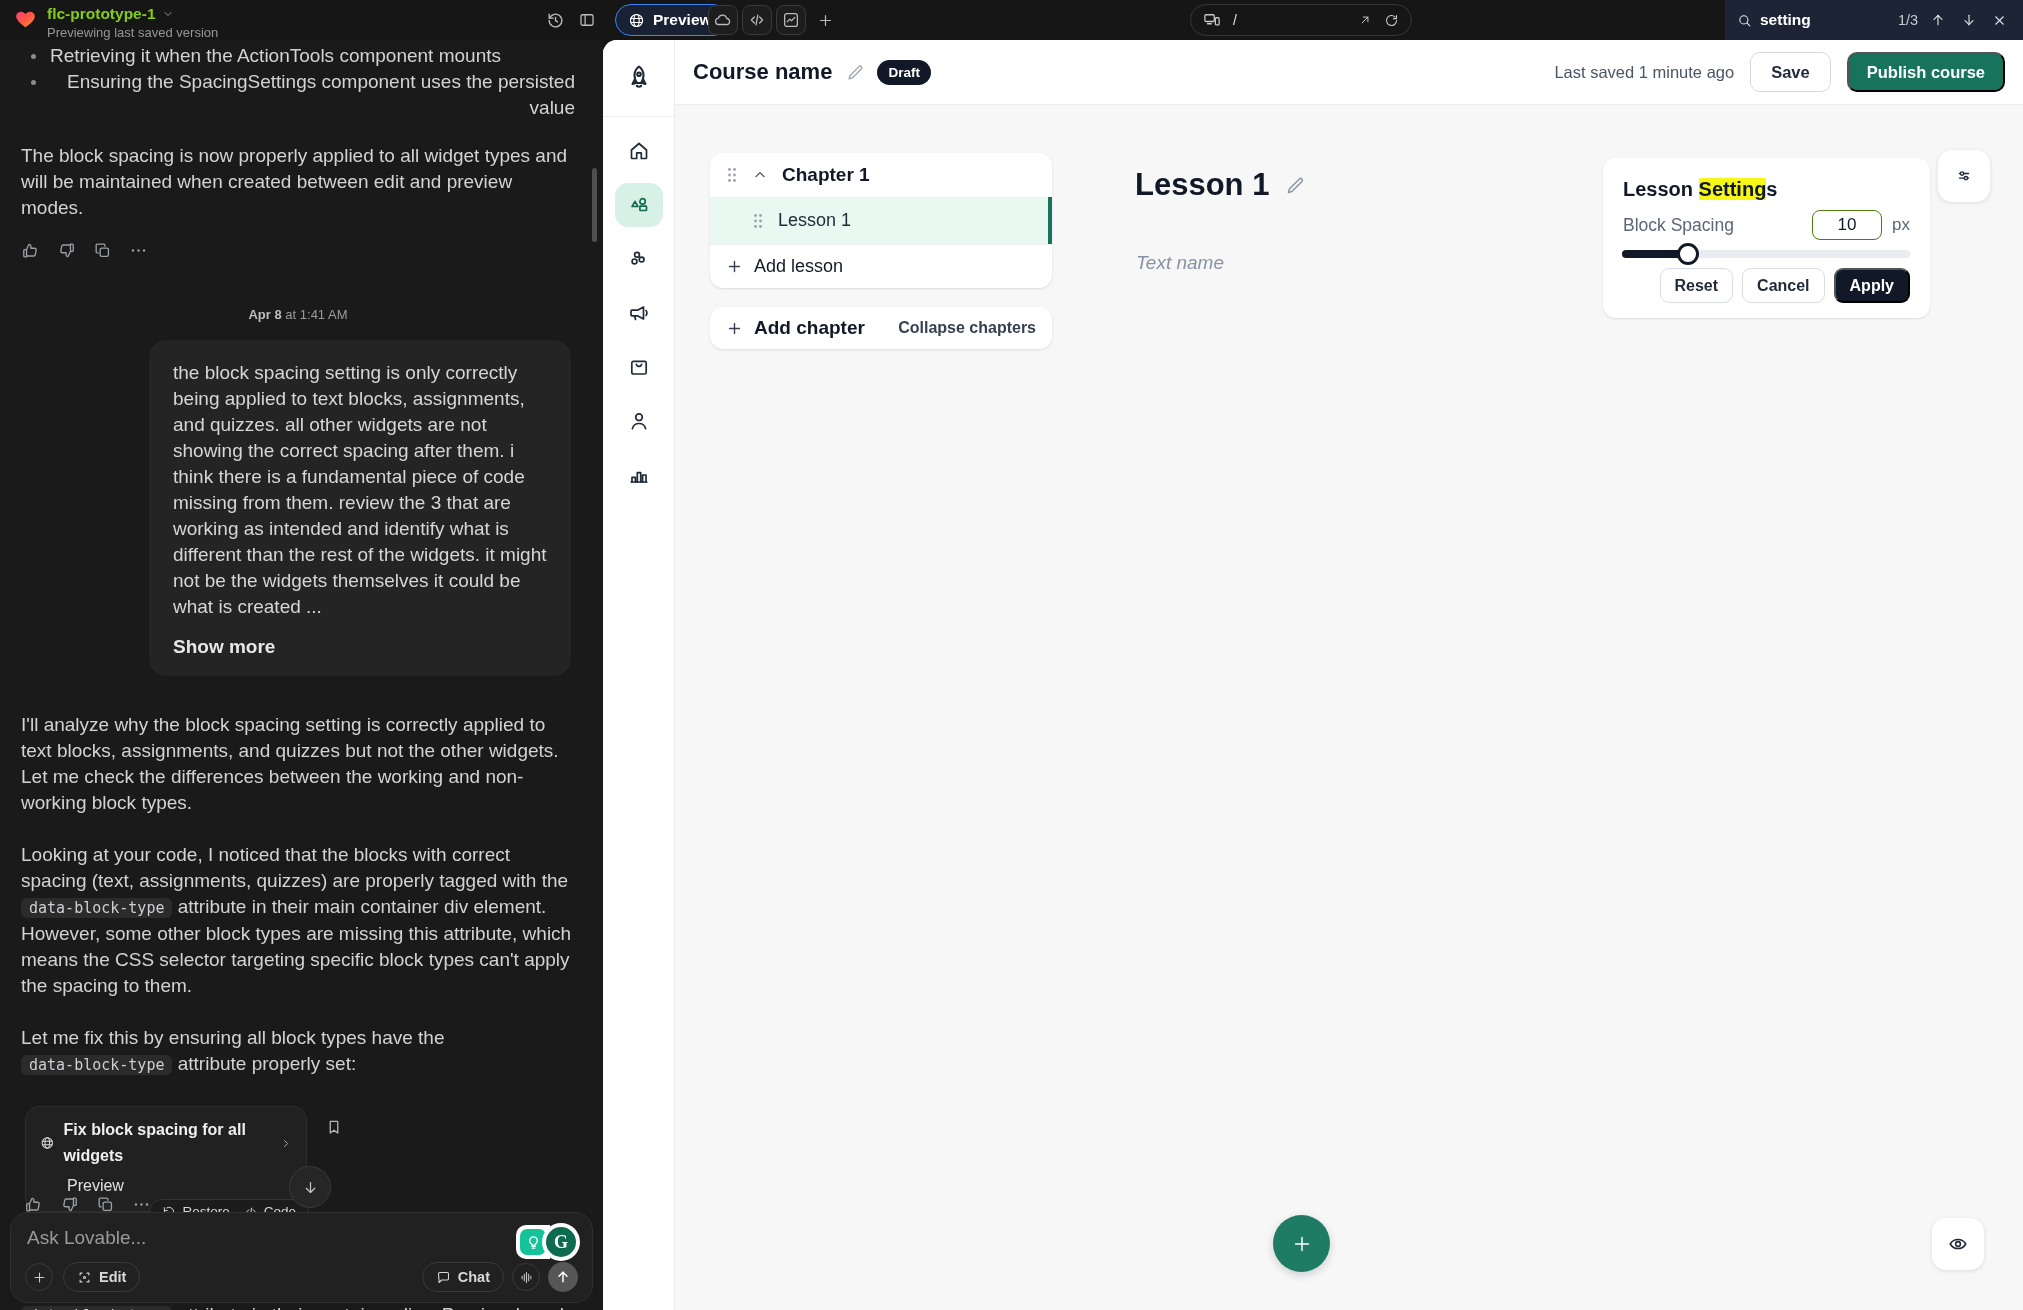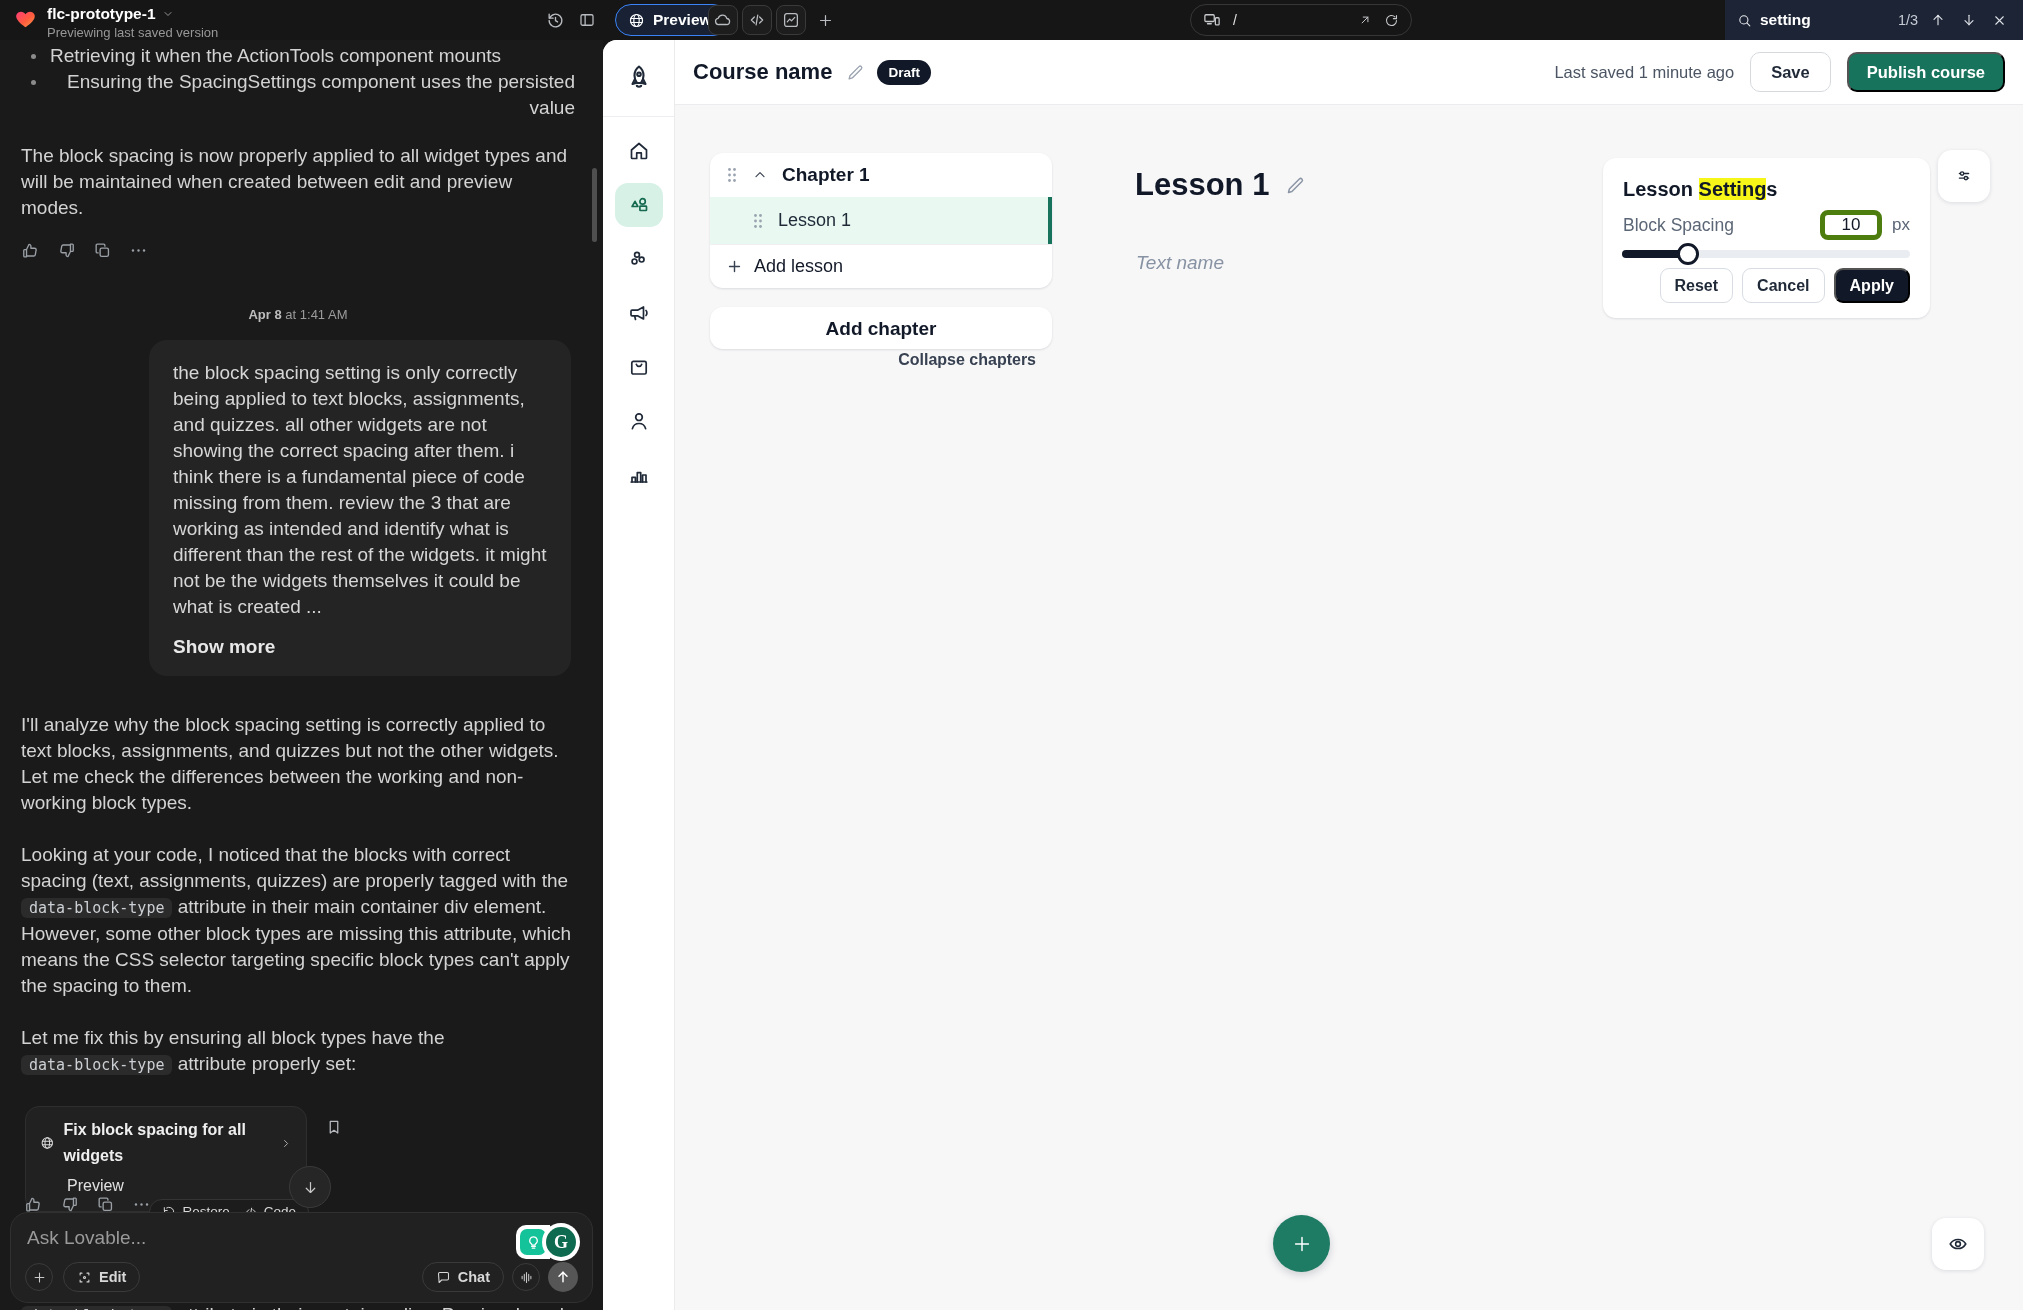--- a/index.html
+++ b/index.html
@@ -7,21 +7,21 @@
     font-family:"Liberation Sans", sans-serif; }
   .stage { position:relative; width:2023px; height:1310px; }
 
   svg { display:block; }
   .ico { stroke:currentColor; fill:none; stroke-width:1.7; stroke-linecap:round; stroke-linejoin:round; }
 
   
   .topbar { position:absolute; left:0; top:0; width:100%; height:40px; background:#161616; z-index:30; }
   .proj { position:absolute; left:14px; top:5px; display:flex; gap:10px; align-items:flex-start; }
   .proj-logo { width:23px; height:23px; margin-top:2px; }
-  .proj-name-row { display:flex; align-items:center; gap:6px; color:#ffffff; font-size:15.5px; font-weight:700; }
+  .proj-name-row { display:flex; align-items:center; gap:6px; color:#84cc16; font-size:15.5px; font-weight:700; }
   .proj-sub { color:#979797; font-size:13px; margin-top:2px; }
   .tb-icon-btn { position:absolute; top:5px; width:30px; height:30px; border-radius:8px; display:flex;
     align-items:center; justify-content:center; color:#b9bcc0; }
   .tb-icon-btn.boxed { border:1px solid #3a3a3a; background:#1d1d1d; }
   .preview-btn { position:absolute; left:615px; top:4px; height:32px; padding:0 16px 0 12px; display:flex;
     align-items:center; gap:8px; border-radius:16px; border:1.5px solid var(--blue); background:#182234;
     color:#fff; font-size:15.5px; font-weight:700; }
   .url-pill { position:absolute; left:1190px; top:4px; width:222px; height:32px; border:1px solid #363636;
     border-radius:16px; display:flex; align-items:center; color:#c7c9cc; padding:0 12px; gap:12px; }
   .url-path { font-size:14px; color:#e3e3e3; flex:1; }
@@ -110,35 +110,35 @@
   .chapter-head { height:44px; display:flex; align-items:center; gap:14px; padding:0 16px; }
   .chapter-title { font-size:19px; font-weight:700; color:#111827; }
   .drag-dots { color:#9aa3af; width:12px; height:16px; flex:none; }
   .lesson-row { position:relative; height:47px; display:flex; align-items:center; gap:14px; padding:0 16px 0 42px;
     background:var(--mint-row); }
   .lesson-row-label { font-size:18px; color:#1f2937; }
   .lesson-row-bar { position:absolute; right:0; top:0; bottom:0; width:4px; background:var(--accent); }
   .add-lesson-row { height:44px; display:flex; align-items:center; gap:11px; padding:0 16px; border-top:1px solid #f0f0f2;
     font-size:18px; font-weight:500; color:#111827; }
   .addchapter-card { position:absolute; left:35px; top:202px; width:342px; height:42px; display:flex; align-items:center;
-    gap:11px; padding:0 16px;flex-direction:column; }
+    gap:11px; padding:0 16px; }
   .add-chapter-label { font-size:19px; font-weight:700; color:#111827; }
   .collapse-label { margin-left:auto; font-size:16px; font-weight:600; color:#374151; }
   .plus-sm { width:17px; height:17px; color:#374151; }
 
   .lesson-title-row { position:absolute; left:460px; top:62px; display:flex; align-items:center; gap:16px; }
   .lesson-title { font-size:31px; font-weight:700; color:#111827; }
   .text-block { position:absolute; left:461px; top:147px; font-style:italic; font-size:19px; color:#8792a3; }
 
   .settings-card { position:absolute; left:928px; top:53px; width:327px; height:160px; padding:20px; }
   .settings-title { font-size:20px; font-weight:700; color:#111827; }
   .hl { background:var(--highlight); }
   .spacing-row { position:absolute; left:20px; right:20px; top:52px; height:30px; display:flex; align-items:center; }
   .spacing-label { font-size:17.5px; color:#5b6676; }
-  .spacing-input { margin-left:auto; width:62px; height:30px; border:5px solid #4d7c0f; border-radius:8px;
+  .spacing-input { margin-left:auto; width:70px; height:30px; border:1px solid #4d7c0f; border-radius:8px;
     text-align:center; font-size:17px; color:#111827; outline:0; background:#fff; font-family:"Liberation Sans",sans-serif; }
   .spacing-unit { font-size:17px; color:#5b6676; margin-left:10px; }
   .slider { position:absolute; left:19px; top:92px; width:288px; height:8px; border-radius:4px; background:#e9edf1; }
   .slider-fill { position:absolute; left:0; top:0; bottom:0; width:66px; border-radius:4px; background:var(--navy); }
   .slider-thumb { position:absolute; left:55px; top:-7px; width:22px; height:22px; border-radius:50%; background:#fff;
     border:3.5px solid var(--navy); }
   .settings-btns { position:absolute; right:20px; top:110px; display:flex; gap:9px; }
   .sbtn { height:35px; padding:0 14px; border-radius:9px; font-size:16px; font-weight:700; display:flex; align-items:center; }
   .sbtn.ghost { background:#fff; border:1px solid #d8dde3; color:#1f2937; }
   .sbtn.solid { background:var(--navy); color:#fff; }

